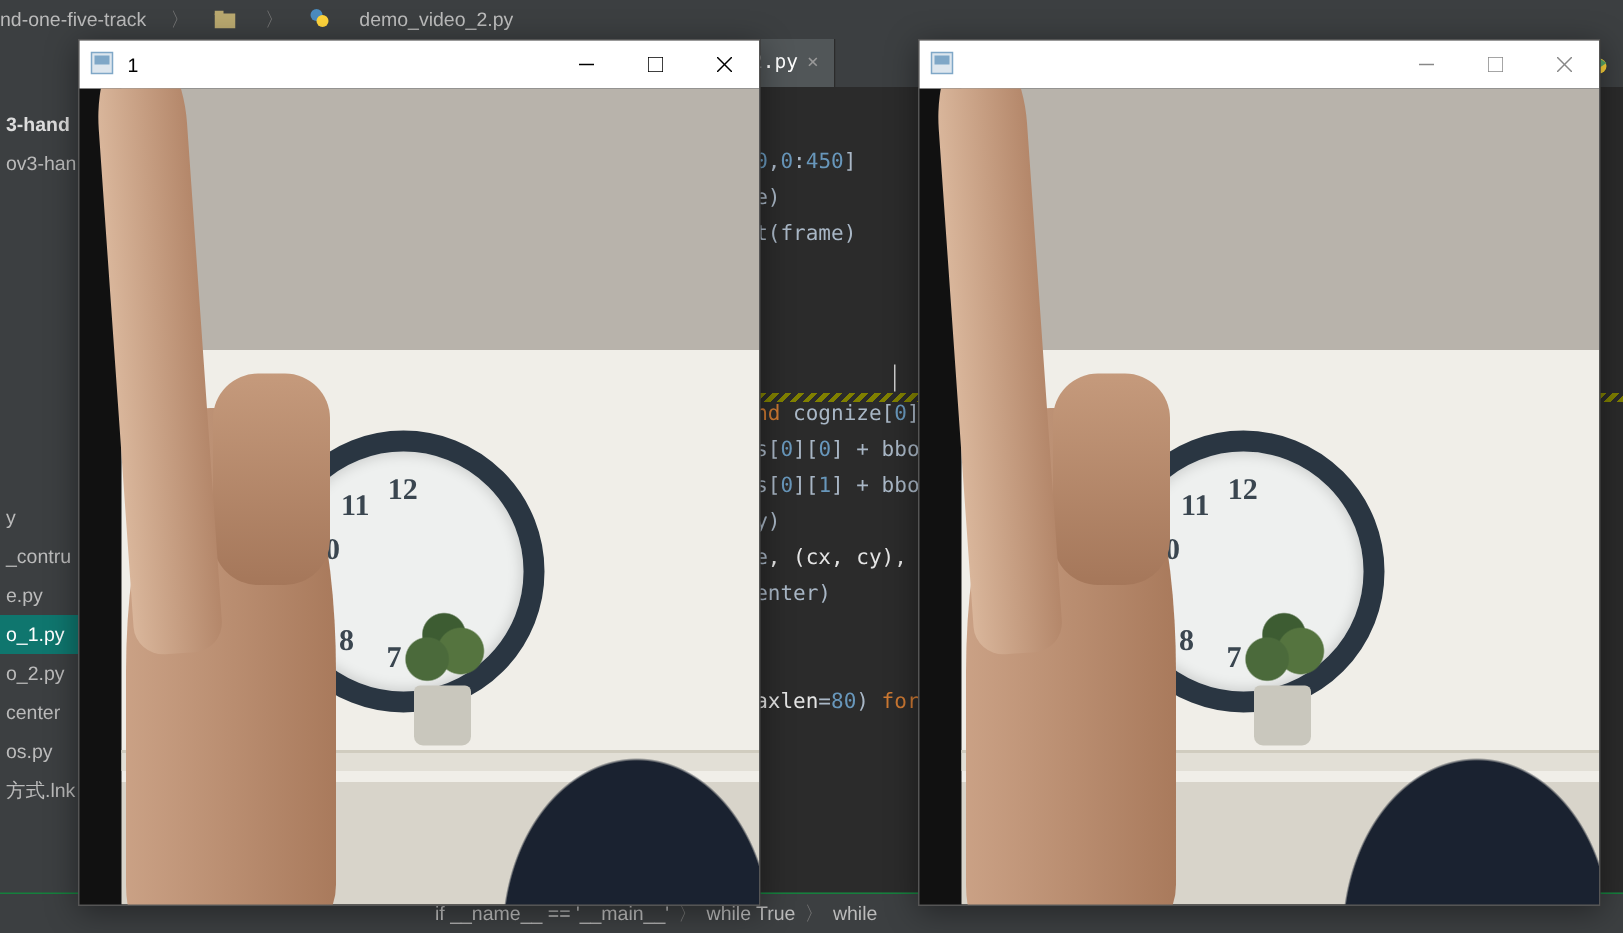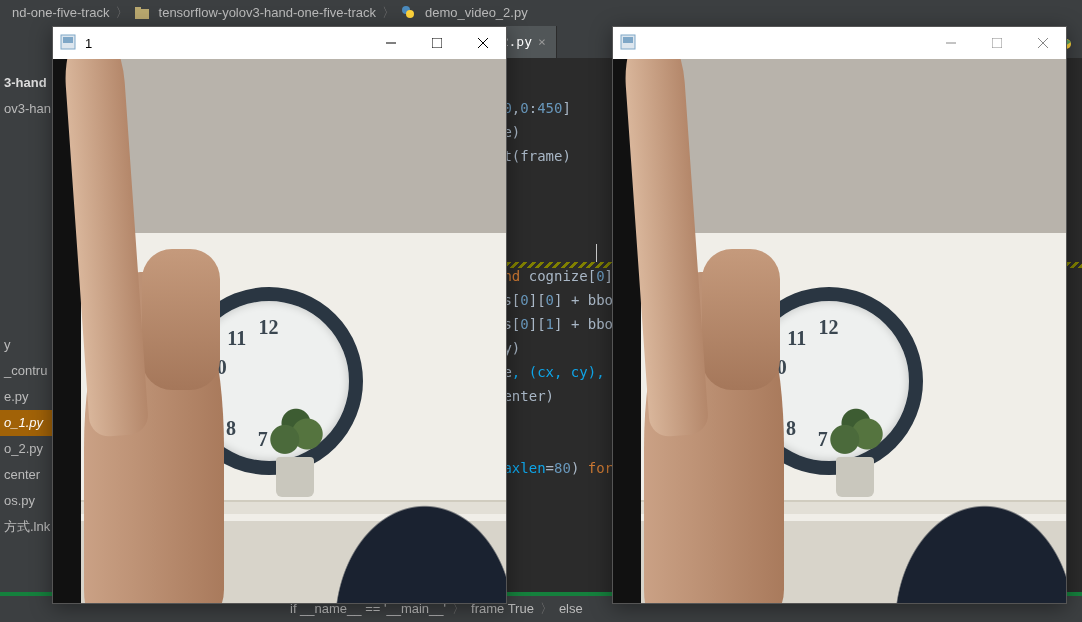--- a/index.html
+++ b/index.html
@@ -1,37 +1,37 @@
 <!DOCTYPE html>
 <html><head>
 <meta charset="utf-8">
 <style>
   html,body{margin:0;padding:0;width:1082px;height:622px;overflow:hidden;font-family:"Segoe UI",Arial,sans-serif;background:#3c3f41;color:#bbb;}
   
   .ide{position:absolute;inset:0;background:#3c3f41;}
-  .breadcrumbs{height:26px;line-height:26px;font-size:13px;padding-left:12px;display:flex;align-items:flex-start;gap:6px;border-bottom:1px solid #2b2b2b;}
+  .breadcrumbs{height:26px;line-height:26px;font-size:13px;padding-left:0;display:flex;align-items:flex-start;gap:16px;border-bottom:1px solid #2b2b2b;}
   .breadcrumbs .sep{color:#777;}
   .breadcrumbs .folder-ic,.breadcrumbs .py-ic{display:inline-block;margin-right:4px;}
   .folder-ic svg,.py-ic svg{vertical-align:-2px;}
   .sidebar{position:absolute;left:0;top:26px;width:55px;bottom:26px;background:#3c3f41;border-right:1px solid #2b2b2b;padding-top:44px;font-size:13px;line-height:26px;overflow:hidden;}
   .sidebar .proj-head{font-weight:bold;color:#ddd;}
   .sidebar .file{white-space:nowrap;padding:0 4px;}
-  .sidebar .file.sel{background:#a16207;color:#fff;font-style:italic;}
+  .sidebar .file.sel{background:#0f766e;color:#fff;}
   .editor{position:absolute;left:55px;right:0;top:26px;bottom:26px;background:#2b2b2b;font-family:Consolas,monospace;font-size:14px;line-height:24px;}
   .tabs{height:32px;background:#3c3f41;display:flex;align-items:stretch;}
   .tab{display:flex;align-items:center;padding:0 10px;color:#bbb;border-right:1px solid #2b2b2b;gap:6px;font-size:13px;}
   .tab.active{background:#515658;color:#fff;}
   .tab .close{color:#999;font-size:13px;}
   .code{position:absolute;left:440px;top:46px;white-space:pre;color:#a9b7c6;}
   .kw{color:#cc7832;}
   .num{color:#6897bb;}
-  .par{color:#0ea5e9;}
+  .par{color:#e5e5e5;}
   .caret{display:inline-block;width:1px;height:18px;background:#ccc;vertical-align:middle;}
   .wiggle{position:absolute;left:55px;right:0;top:236px;height:6px;background:repeating-linear-gradient(-45deg,#808000 0 3px,transparent 3px 6px);}
-  .bottom-crumbs{position:absolute;left:0;right:0;bottom:0;height:26px;line-height:26px;background:#3c3f41;border-top:4px solid #15803d;font-size:13px;padding-left:290px;display:flex;gap:6px;}
+  .bottom-crumbs{position:absolute;left:0;right:0;bottom:0;height:26px;line-height:26px;background:#3c3f41;border-top:1px solid #15803d;font-size:13px;padding-left:290px;display:flex;gap:6px;}
   .bottom-crumbs .sep{color:#777;}
   
   .win{position:absolute;background:#111;border:1px solid #555;box-shadow:0 4px 20px rgba(0,0,0,.4);}
   .win .titlebar{height:32px;background:#fff;display:flex;align-items:center;font-size:13px;color:#000;}
   .win .titlebar .app-ic{width:20px;height:20px;margin:0 6px;}
   .win .titlebar .title{flex:1;}
   .win .titlebar .btn{width:46px;height:32px;display:flex;align-items:center;justify-content:center;}
   .win .content{position:absolute;left:0;right:0;top:32px;bottom:0;overflow:hidden;padding-left:28px;}
   
   .photo{position:relative;width:100%;height:100%;background:linear-gradient(#b8b3ab 0 32%,#f0eee8 32% 85%,#d8d4ca 85% 100%);}
@@ -55,21 +55,20 @@
 
   <div class="breadcrumbs">
     <span>nd-one-five-track</span>
     <span class="sep">〉</span>
     <span class="folder-ic">
       <svg width="14" height="12">
           <rect width="14" height="10" y="2" fill="#b9a86f"></rect>
           <rect width="6" height="3" fill="#b9a86f"></rect>
         </svg>
     </span>
-    <span>tensorflow-yolov3-hand-one-five-track</span>
     <span class="sep">〉</span>
     <span class="py-ic">
       <svg width="14" height="14">
           <circle cx="5" cy="5" r="4" fill="#4b8bbe"></circle>
           <circle cx="9" cy="9" r="4" fill="#ffd43b"></circle>
         </svg>
     </span>
     <span>demo_video_2.py</span>
   </div>
 
@@ -127,23 +126,23 @@
 
 
 <span class="par">maxlen</span><span>=</span><span class="num">80</span><span>) </span><span class="kw">for</span>
     </div>
     <div class="wiggle"></div>
   </div>
 
   <div class="bottom-crumbs">
     <span>if __name__ == '__main__'</span>
     <span class="sep">〉</span>
-    <span>frame True</span>
-    <span class="sep">〉</span>
-    <span>else</span>
+    <span>while True</span>
+    <span class="sep">〉</span>
+    <span>while</span>
   </div>
 </div>
 
 <div class="win" style="left:52px;top:26px;width:453px;height:576px">
   <div class="titlebar">
     <span class="app-ic">
       <svg width="18" height="18">
           <rect x="2" y="2" width="14" height="14" fill="#dde6ee" stroke="#7fa7c7"></rect>
           <rect x="4" y="4" width="10" height="6" fill="#7fa7c7"></rect>
         </svg>

